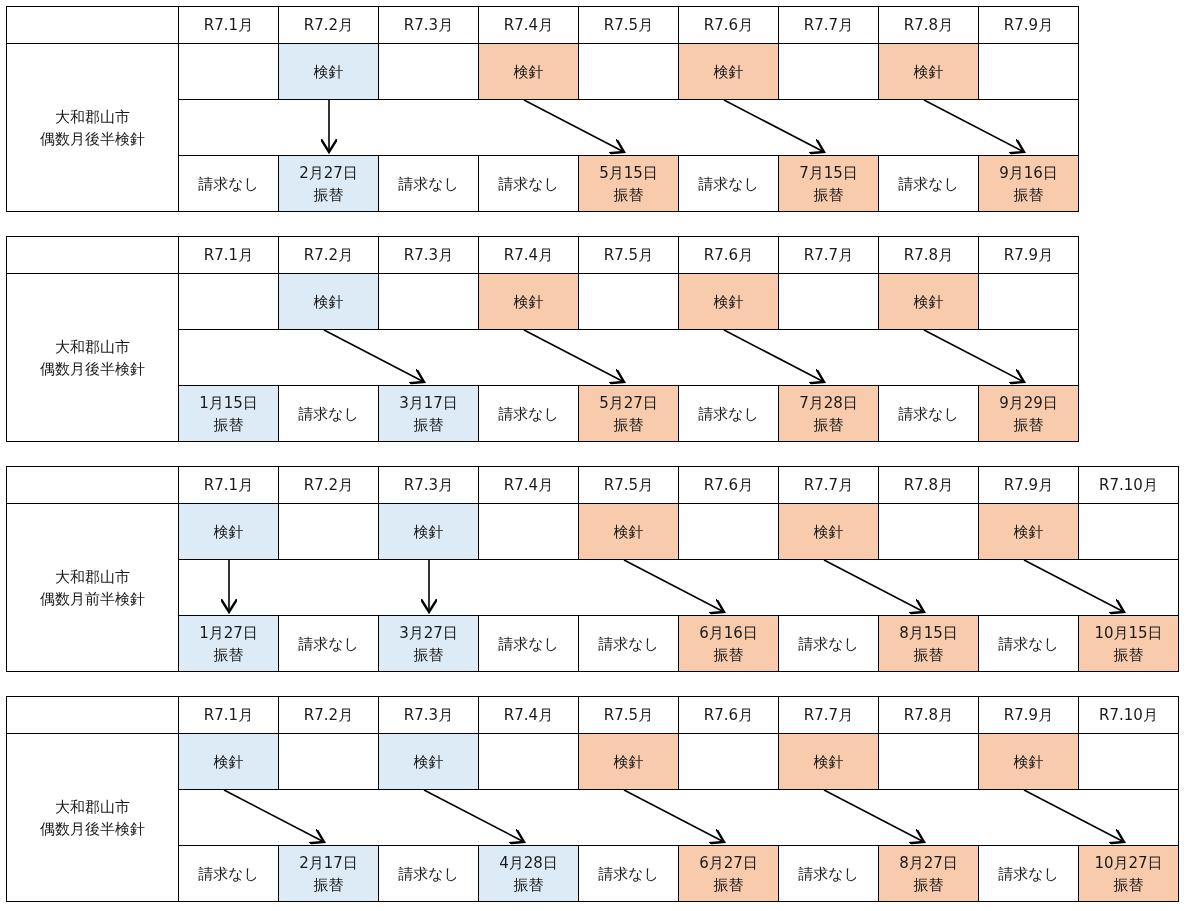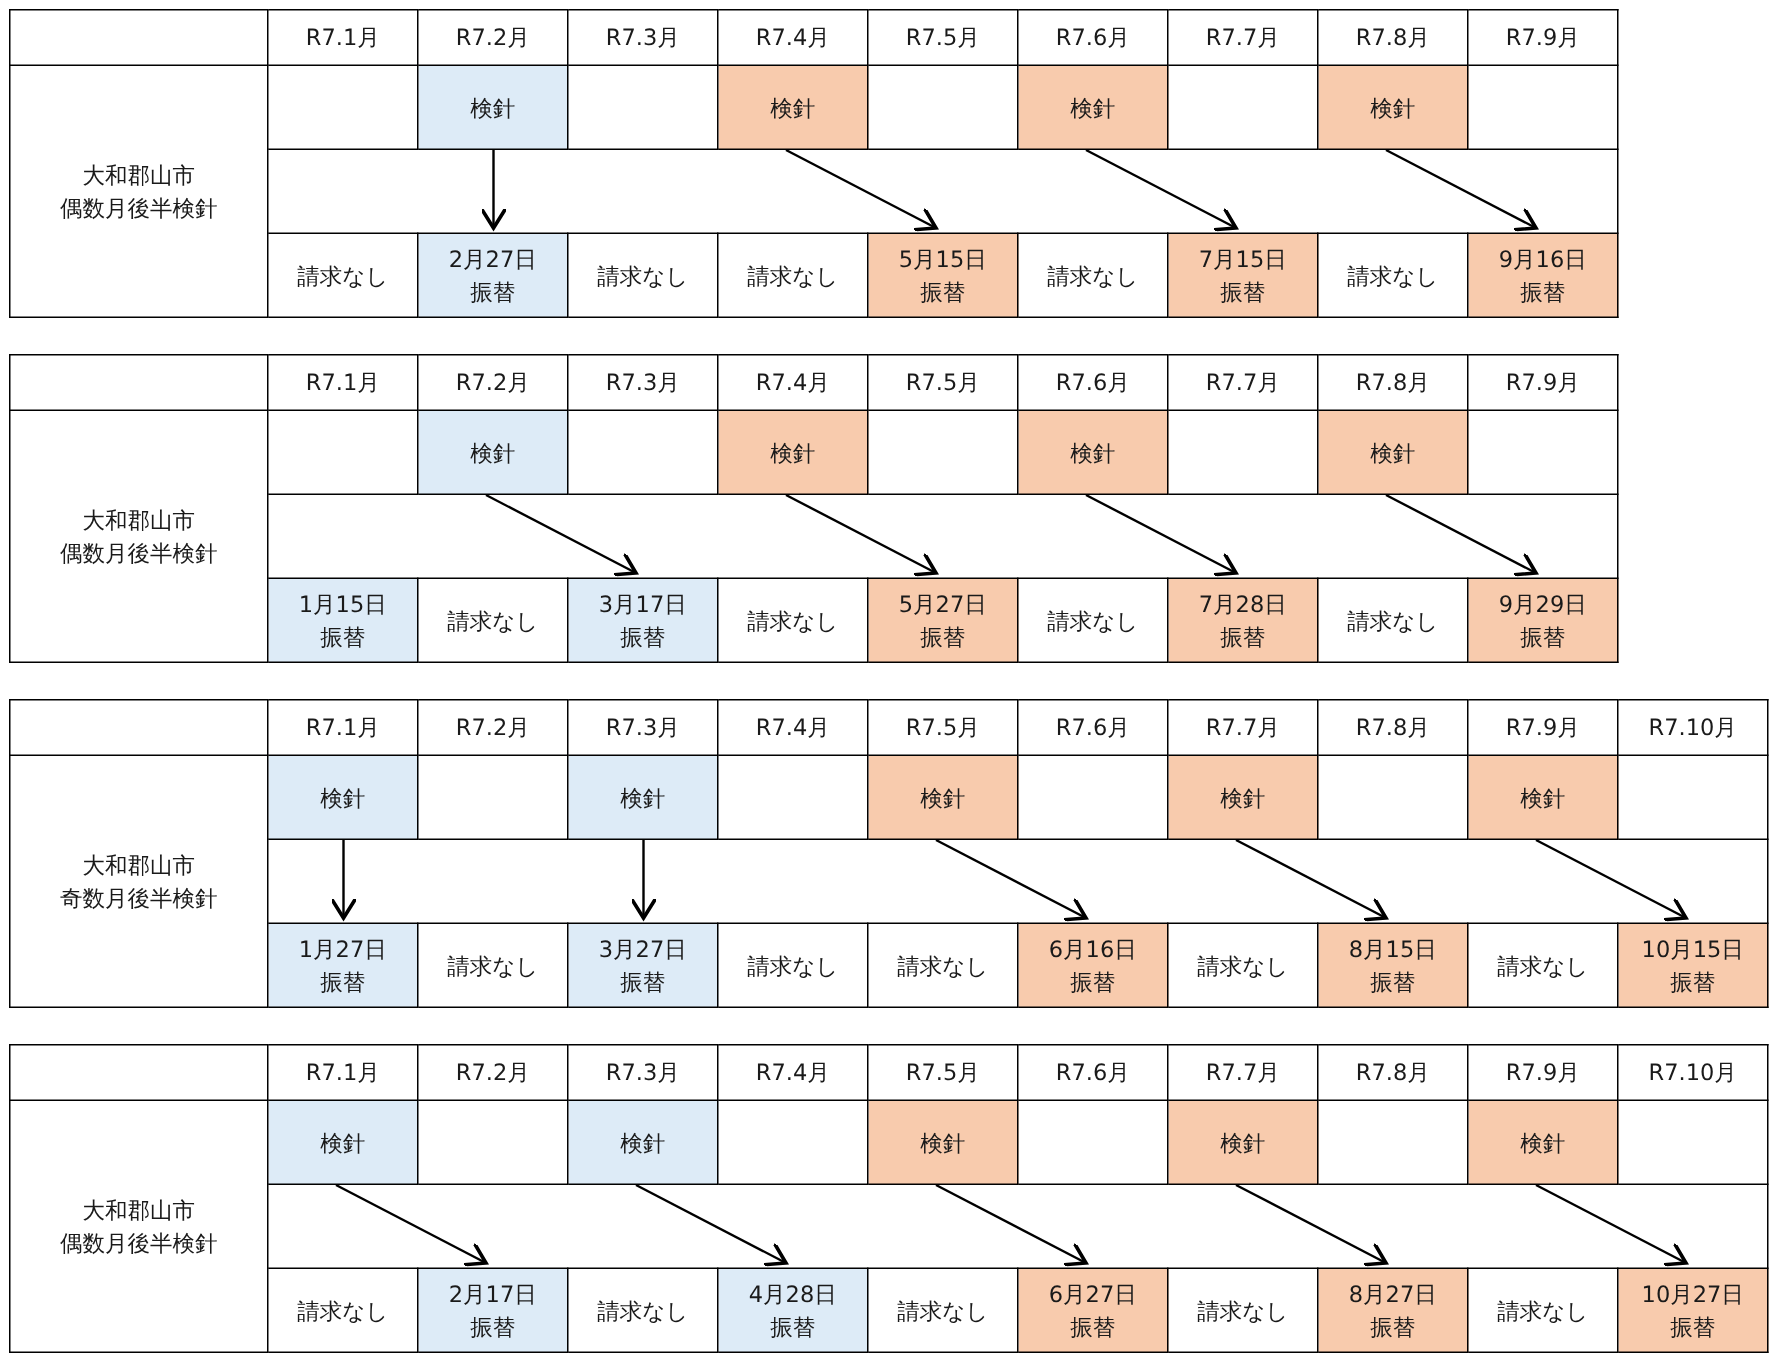--- a/index.html
+++ b/index.html
@@ -242,21 +242,21 @@
             <td>R7.5月</td>
             <td>R7.6月</td>
             <td>R7.7月</td>
             <td>R7.8月</td>
             <td>R7.9月</td>
             <td>R7.10月</td>
           </tr>
           <tr class="meter">
     <td rowspan="3" class="label-cell">
       <div>大和郡山市</div>
-      <div>奇数月後半検針</div>
+      <div>偶数月前半検針</div>
     </td>
             <td class="blue">検針</td>
             <td class=""></td>
             <td class="blue">検針</td>
             <td class=""></td>
             <td class="peach">検針</td>
             <td class=""></td>
             <td class="peach">検針</td>
             <td class=""></td>
             <td class="peach">検針</td>

